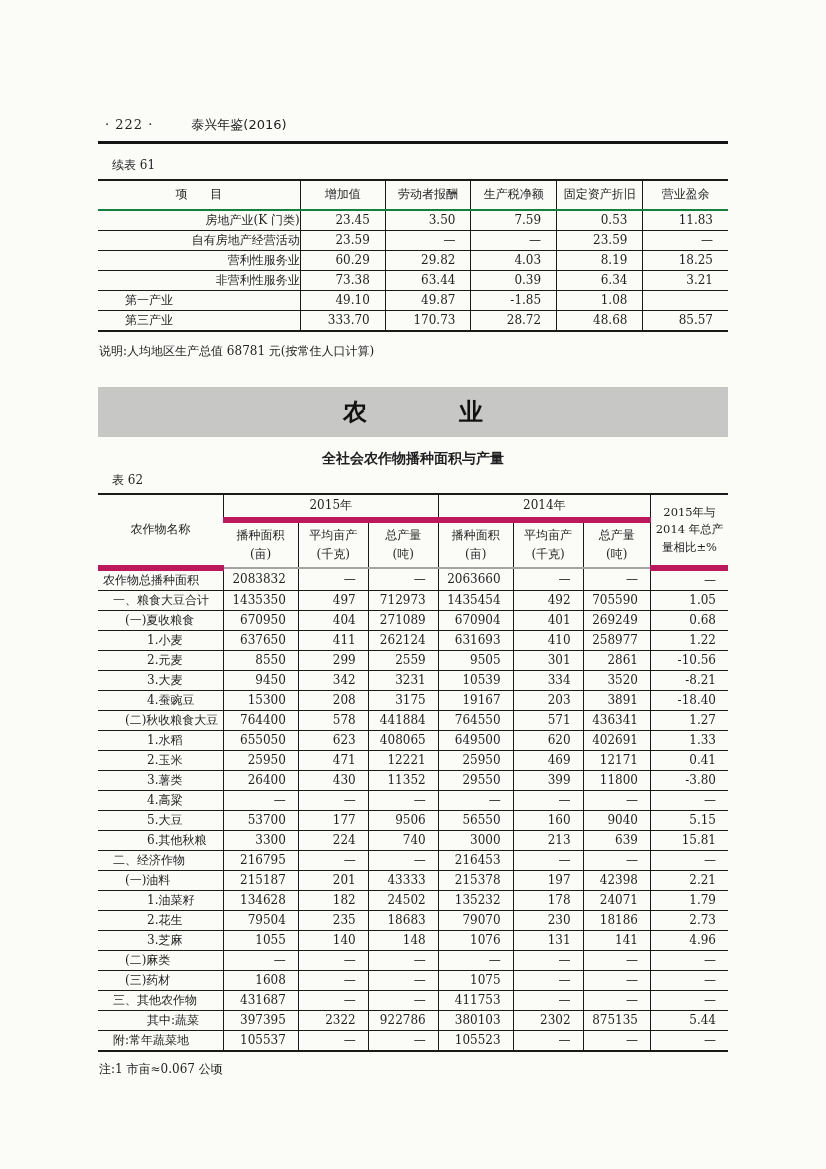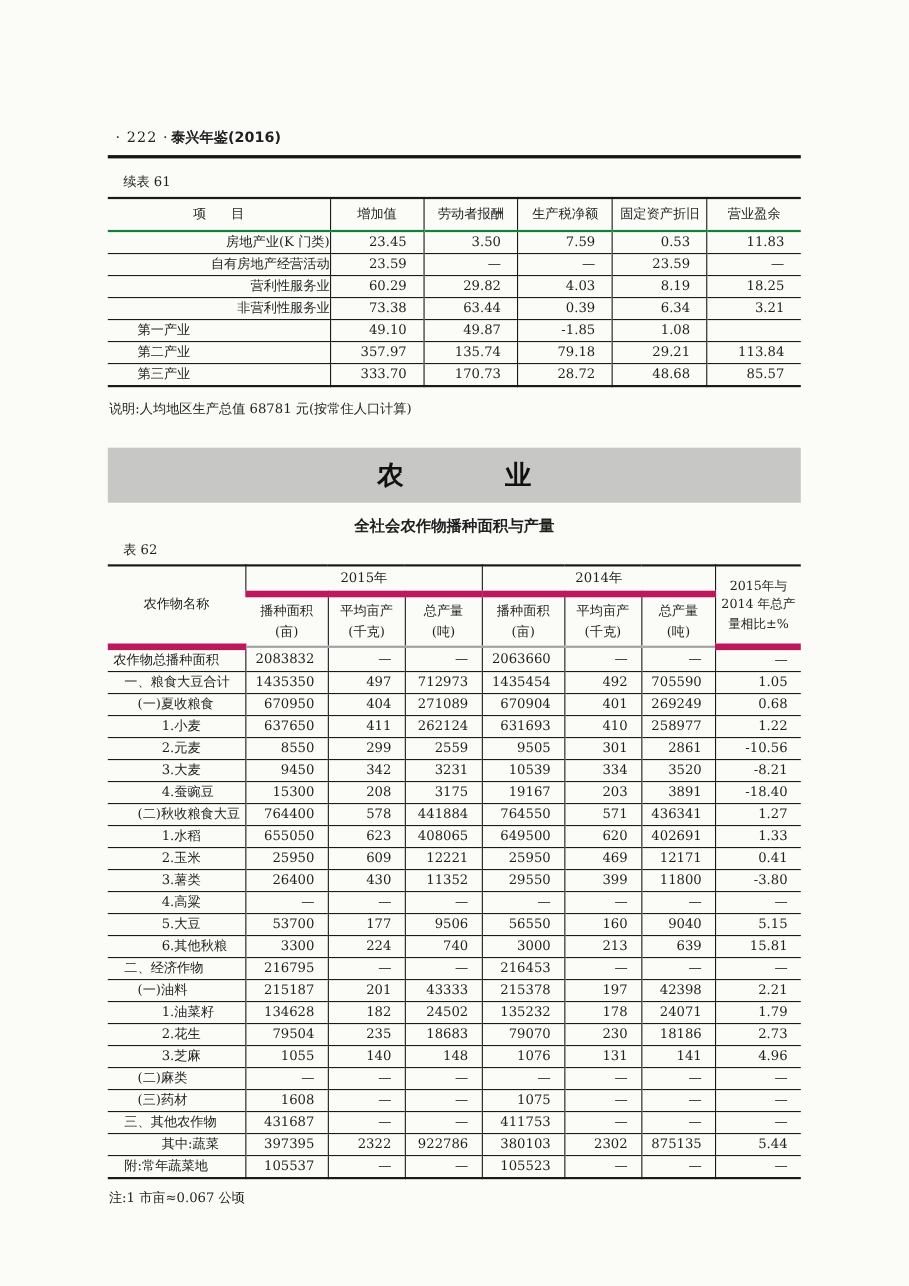--- a/index.html
+++ b/index.html
@@ -11,21 +11,21 @@
     overflow:hidden;
   }
   .content{width:630px;margin-left:98px;}
   .page-header{
     padding-top:116px;
     font-size:13px;
     display:flex;align-items:baseline;gap:2px;
     padding-left:7px;
   }
   .page-no{font-weight:normal;letter-spacing:1px;}
-  .book-title{font-weight:bold;font-family:"DejaVu Sans","Liberation Sans",sans-serif;}
+  .book-title{font-weight:normal;font-family:"DejaVu Sans","Liberation Sans",sans-serif;margin-left:36px;}
   .rule{margin-top:7px;border-bottom:3px solid #151515;}
   .tbl-label{font-size:12px;margin:13px 0 5px 14px;}
   table{
     width:100%;
     border-collapse:collapse;
     table-layout:fixed;
     font-size:12px;
   }
   table{border-top:2px solid #1a1a1a;border-bottom:2px solid #1a1a1a;}
   th,td{
@@ -138,28 +138,20 @@
         </tr>
         <tr>
           <td class="lbl i0">第一产业</td>
           <td class="num">49.10</td>
           <td class="num">49.87</td>
           <td class="num">-1.85</td>
           <td class="num">1.08</td>
           <td class="num"></td>
         </tr>
         <tr>
-          <td class="lbl i0">第二产业</td>
-          <td class="num">357.97</td>
-          <td class="num">135.74</td>
-          <td class="num">79.18</td>
-          <td class="num">29.21</td>
-          <td class="num">113.84</td>
-        </tr>
-        <tr>
           <td class="lbl i0">第三产业</td>
           <td class="num">333.70</td>
           <td class="num">170.73</td>
           <td class="num">28.72</td>
           <td class="num">48.68</td>
           <td class="num">85.57</td>
         </tr>
       </tbody>
   </table>
 
@@ -309,21 +301,21 @@
           <td class="num">623</td>
           <td class="num">408065</td>
           <td class="num">649500</td>
           <td class="num">620</td>
           <td class="num">402691</td>
           <td class="num">1.33</td>
         </tr>
         <tr>
           <td class="lbl i3">2.玉米</td>
           <td class="num">25950</td>
-          <td class="num">609</td>
+          <td class="num">471</td>
           <td class="num">12221</td>
           <td class="num">25950</td>
           <td class="num">469</td>
           <td class="num">12171</td>
           <td class="num">0.41</td>
         </tr>
         <tr>
           <td class="lbl i3">3.薯类</td>
           <td class="num">26400</td>
           <td class="num">430</td>

